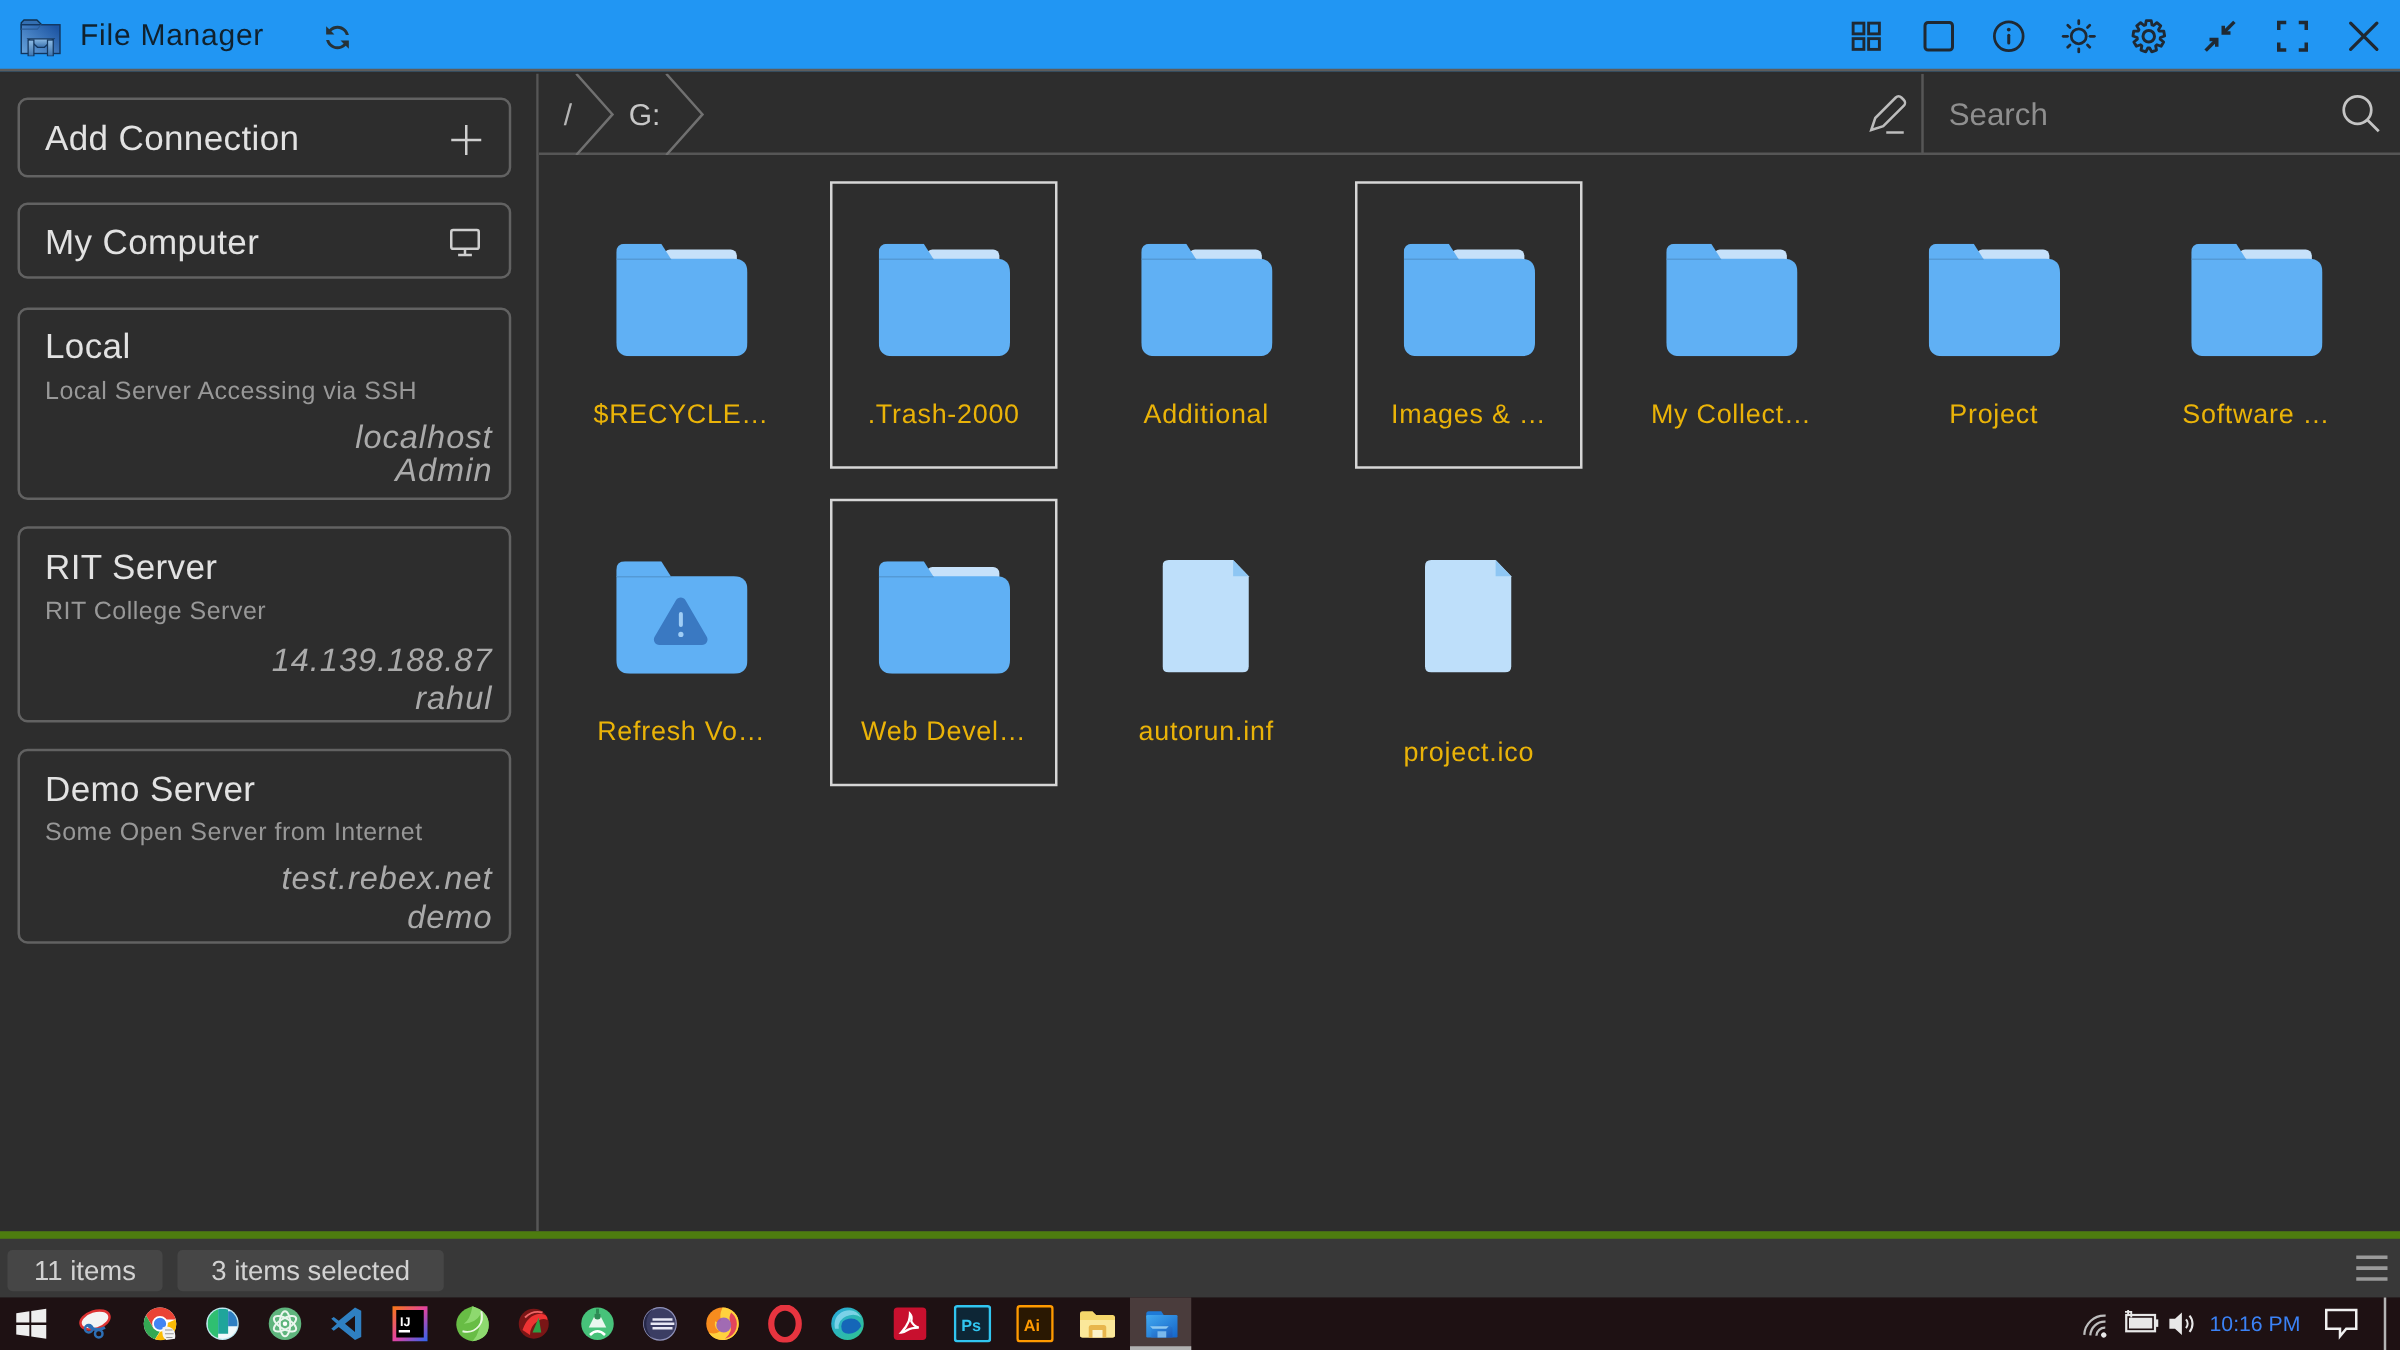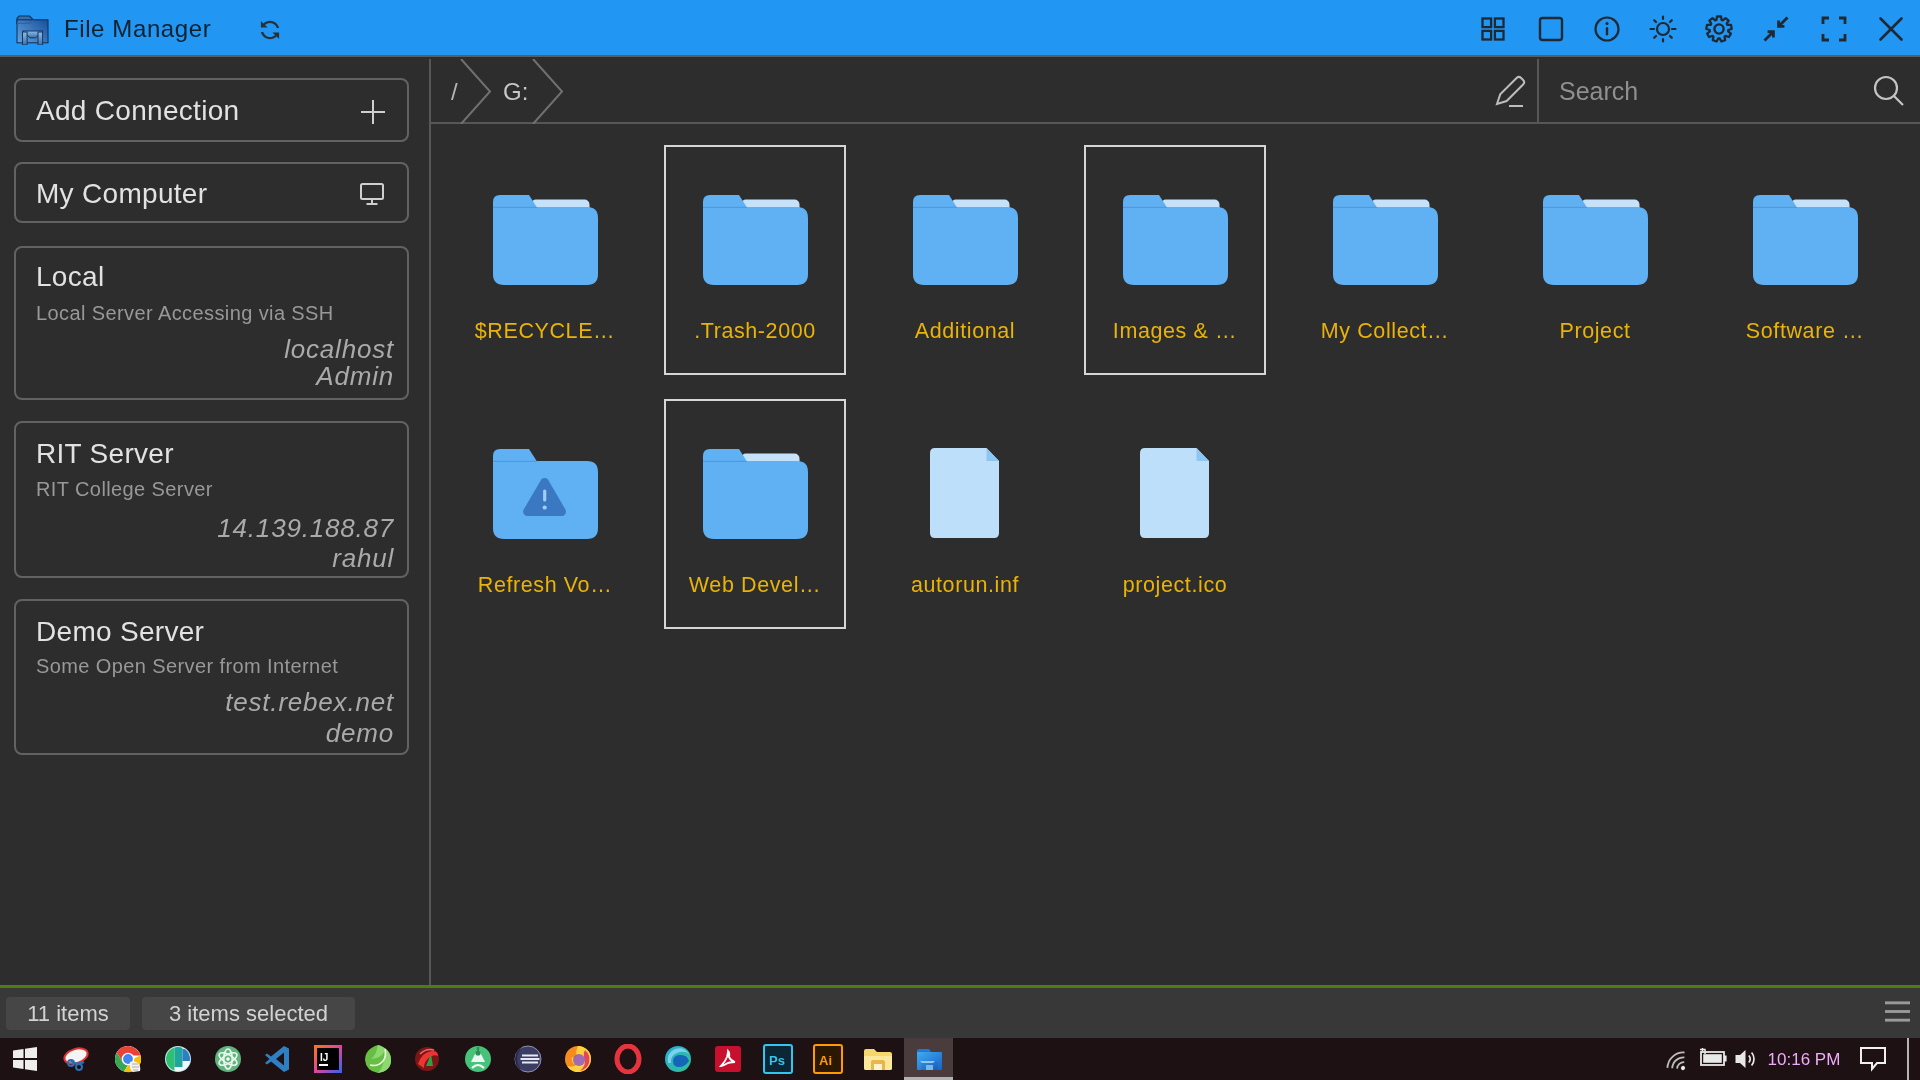--- a/index.html
+++ b/index.html
@@ -26,21 +26,21 @@
   
   .tile { position:absolute; width:182px; height:230px; }
   .tile.sel { border:2px solid #d6d6d6; }
   .tile .lbl { position:absolute; left:-14px; right:-14px; top:174px; text-align:center;
     font-size:21.5px; color:#eab308; letter-spacing:0.6px; }
   .tile.sel .lbl { left:-16px; right:-16px; }
   .tile .icon { position:absolute; left:39px; top:50px; }
   .tile .ficon { position:absolute; left:56px; top:49px; }
   
   #statusbar { position:absolute; left:0; top:985px; width:1920px; height:53px;
-    background:#383838; border-top:3px solid #4d7c0f; }
+    background:#383838; border-top:6px solid #4d7c0f; }
   .chip { position:absolute; top:9px; height:33px; background:#464646; border-radius:4px;
     color:#d2d2d2; font-size:22px; line-height:33px; text-align:center; }
   
   #taskbar { position:absolute; left:0; top:1038px; width:1920px; height:42px; background:#1e1113; }
   .tbi { position:absolute; top:5px; width:32px; height:32px; display:flex; align-items:center; justify-content:center; }
 </style>
 </head>
 <body>
 
 <div id="topbar">
@@ -278,21 +278,21 @@
           <path d="M5 0 L56.5 0 L69 13 L69 85 Q69 90 64 90 L5 90 Q0 90 0 85 L0 5 Q0 0 5 0 Z" fill="#bedffa"></path>
           <path d="M56.5 0 L69 13 L56.5 13 Z" fill="#8ec6f3"></path>
         </svg></div>
       <div class="lbl" style="margin-top:0px">autorun.inf</div>
     </div>
     <div class="tile" style="left: 1084px; top: 399px;">
       <div class="ficon" style="margin:0px 0 0 0px"><svg width="70" height="90" viewBox="0 0 70 90">
           <path d="M5 0 L56.5 0 L69 13 L69 85 Q69 90 64 90 L5 90 Q0 90 0 85 L0 5 Q0 0 5 0 Z" fill="#bedffa"></path>
           <path d="M56.5 0 L69 13 L56.5 13 Z" fill="#8ec6f3"></path>
         </svg></div>
-      <div class="lbl" style="margin-top:0px">project.ico</div>
+      <div class="lbl" style="margin-top:17px">project.ico</div>
     </div>
   </div>
 
 <div id="statusbar">
   <div class="chip" style="left:6px; width:124px;">11 items</div>
   <div class="chip" style="left:142px; width:213px;">3 items selected</div>
   <svg class="abs" style="left:1883px; top:11px;" width="29" height="25" viewBox="0 0 30 26">
     <g stroke="#9a9a9a" stroke-width="3">
         <line x1="2" y1="4" x2="28" y2="4"></line>
         <line x1="2" y1="13" x2="28" y2="13"></line>
@@ -508,19 +508,19 @@
         <rect x="26" y="7.5" width="2.6" height="6" fill="#e8e8e8"></rect>
         <path d="M2 1.5 L7 1.5 L7 6 M4.5 0 L4.5 3.5" stroke="#e8e8e8" stroke-width="1.5" fill="none"></path>
       </svg>
       <svg style="position:absolute;left:83px;top:9px;" width="26" height="24" viewBox="0 0 26 24">
         <path d="M2.5 8 L7 8 L12.5 3 L12.5 21 L7 16 L2.5 16 Z" fill="#e8e8e8"></path>
         <g fill="none" stroke="#e8e8e8" stroke-width="1.7">
           <path d="M15.8 8.5 A5.5 5.5 0 0 1 15.8 15.5"></path>
           <path d="M18.6 5.5 A10 10 0 0 1 18.6 18.5"></path>
         </g>
       </svg>
-      <div style="position:absolute;left:105px;top:12px;width:98px;text-align:center;font-size:17px;color:#f0abfc;">10:16 PM</div>
+      <div style="position:absolute;left:105px;top:12px;width:98px;text-align:center;font-size:17px;color:#3b82f6;">10:16 PM</div>
       <svg style="position:absolute;left:208px;top:8px;" width="30" height="26" viewBox="0 0 30 26">
         <path d="M3 2 L27 2 L27 17 L19 17 L14 23 L14 17 L3 17 Z" fill="none" stroke="#f0f0f0" stroke-width="2"></path>
       </svg>
       <div style="position:absolute;left:257px;top:0;width:2px;height:42px;background:#b5b5b5;"></div>
     </div>
   </div>
 
 </body></html>

